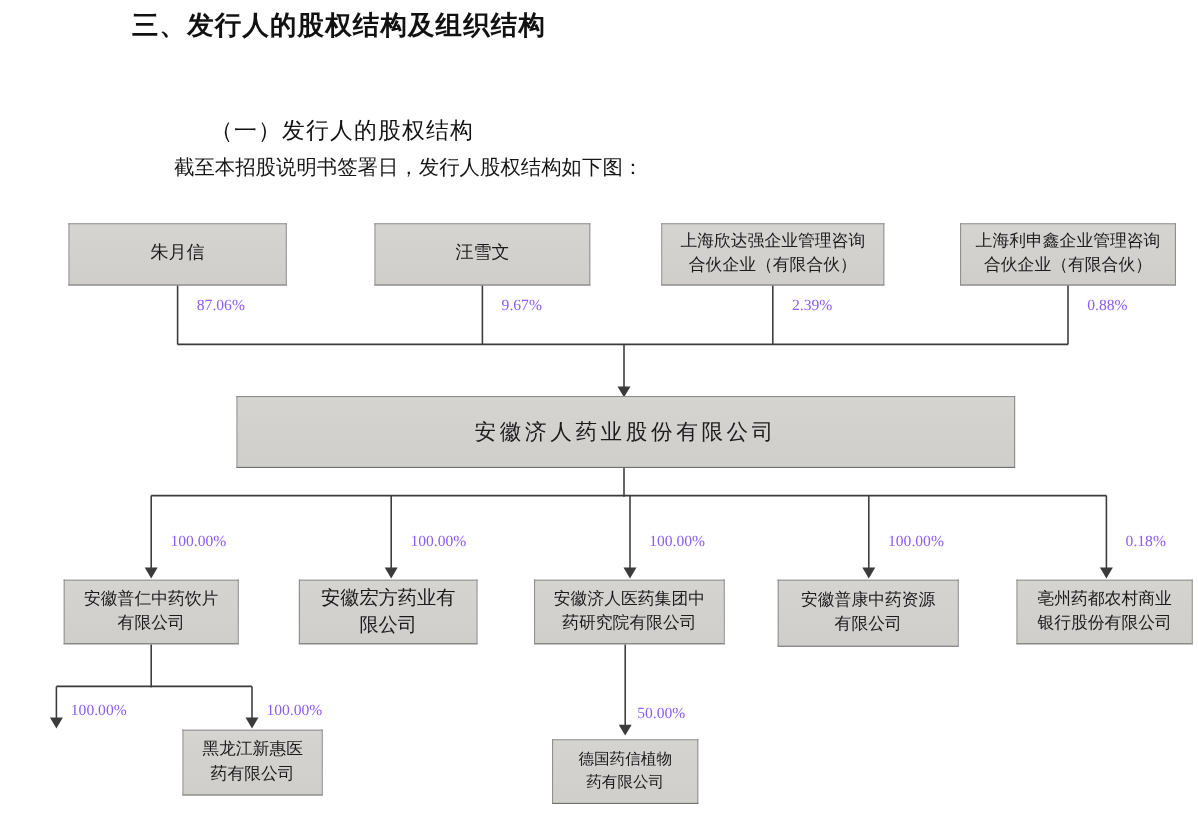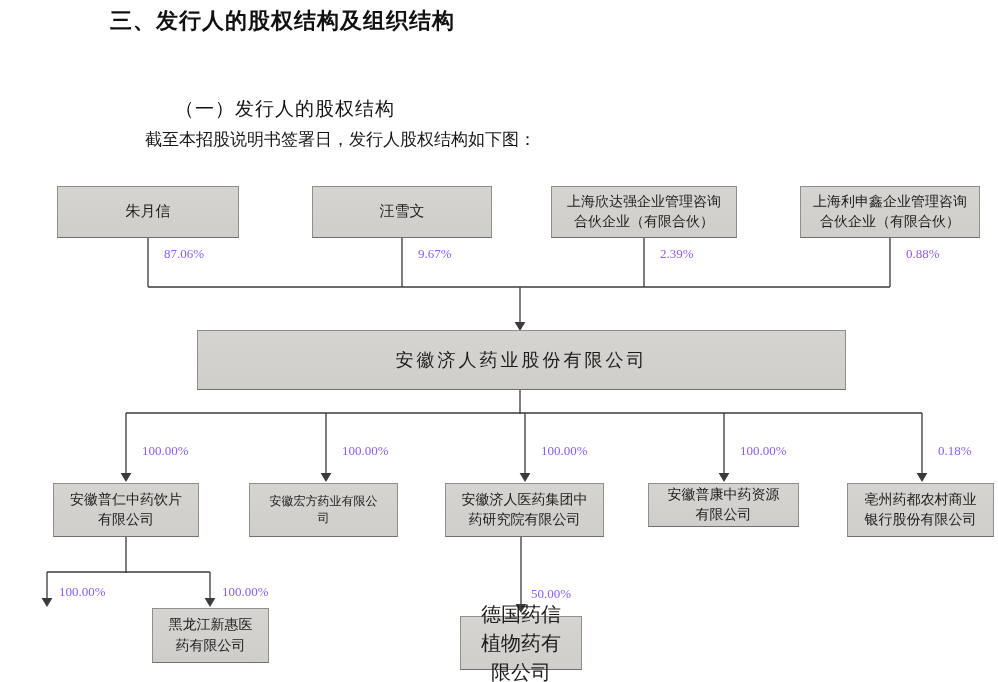--- a/index.html
+++ b/index.html
@@ -99,37 +99,37 @@
 
   <div class="pct" style="left:142px;top:443px">100.00%</div>
   <div class="pct" style="left:342px;top:443px">100.00%</div>
   <div class="pct" style="left:541px;top:443px">100.00%</div>
   <div class="pct" style="left:740px;top:443px">100.00%</div>
   <div class="pct" style="left:938px;top:443px">0.18%</div>
 
   <div class="node" style="left:53px;top:483px;width:146px;height:54px;font-size:14px;padding:0 15px">
     <span class="nlabel">安徽普仁中药饮片有限公司</span>
   </div>
-  <div class="node" style="left:249px;top:483px;width:149px;height:54px;font-size:12px;padding:0 17px">
+  <div class="node" style="left:249px;top:483px;width:149px;height:54px;font-size:16px;padding:0 17px">
     <span class="nlabel">安徽宏方药业有限公司</span>
   </div>
   <div class="node" style="left:445px;top:483px;width:159px;height:54px;font-size:14px;padding:0 14px">
     <span class="nlabel">安徽济人医药集团中药研究院有限公司</span>
   </div>
-  <div class="node" style="left:648px;top:483px;width:151px;height:44px;font-size:14px;padding:0 18px">
+  <div class="node" style="left:648px;top:483px;width:151px;height:56px;font-size:14px;padding:0 18px">
     <span class="nlabel">安徽普康中药资源有限公司</span>
   </div>
   <div class="node" style="left:847px;top:483px;width:147px;height:54px;font-size:14px;padding:13px 16px">
     <span class="nlabel">亳州药都农村商业银行股份有限公司</span>
   </div>
 
   <div class="pct" style="left:59px;top:584px">100.00%</div>
   <div class="pct" style="left:222px;top:584px">100.00%</div>
   <div class="pct" style="left:531px;top:586px">50.00%</div>
 
   <div class="node" style="left:152px;top:608px;width:117px;height:55px;font-size:14px;padding:0 15px">
     <span class="nlabel">黑龙江新惠医药有限公司</span>
   </div>
-  <div class="node" style="left:460px;top:616px;width:122px;height:54px;font-size:20px;padding:0 18px">
+  <div class="node" style="left:460px;top:616px;width:122px;height:54px;font-size:13px;padding:0 18px">
     <span class="nlabel">德国药信植物药有限公司</span>
   </div>
 
 </div>
 
 </body></html>

